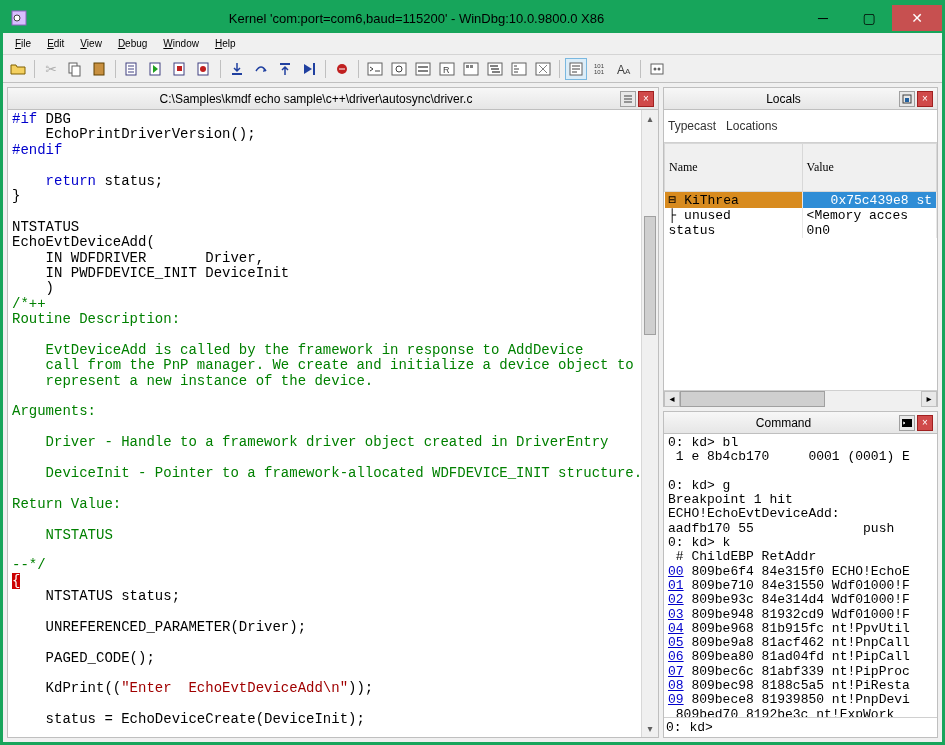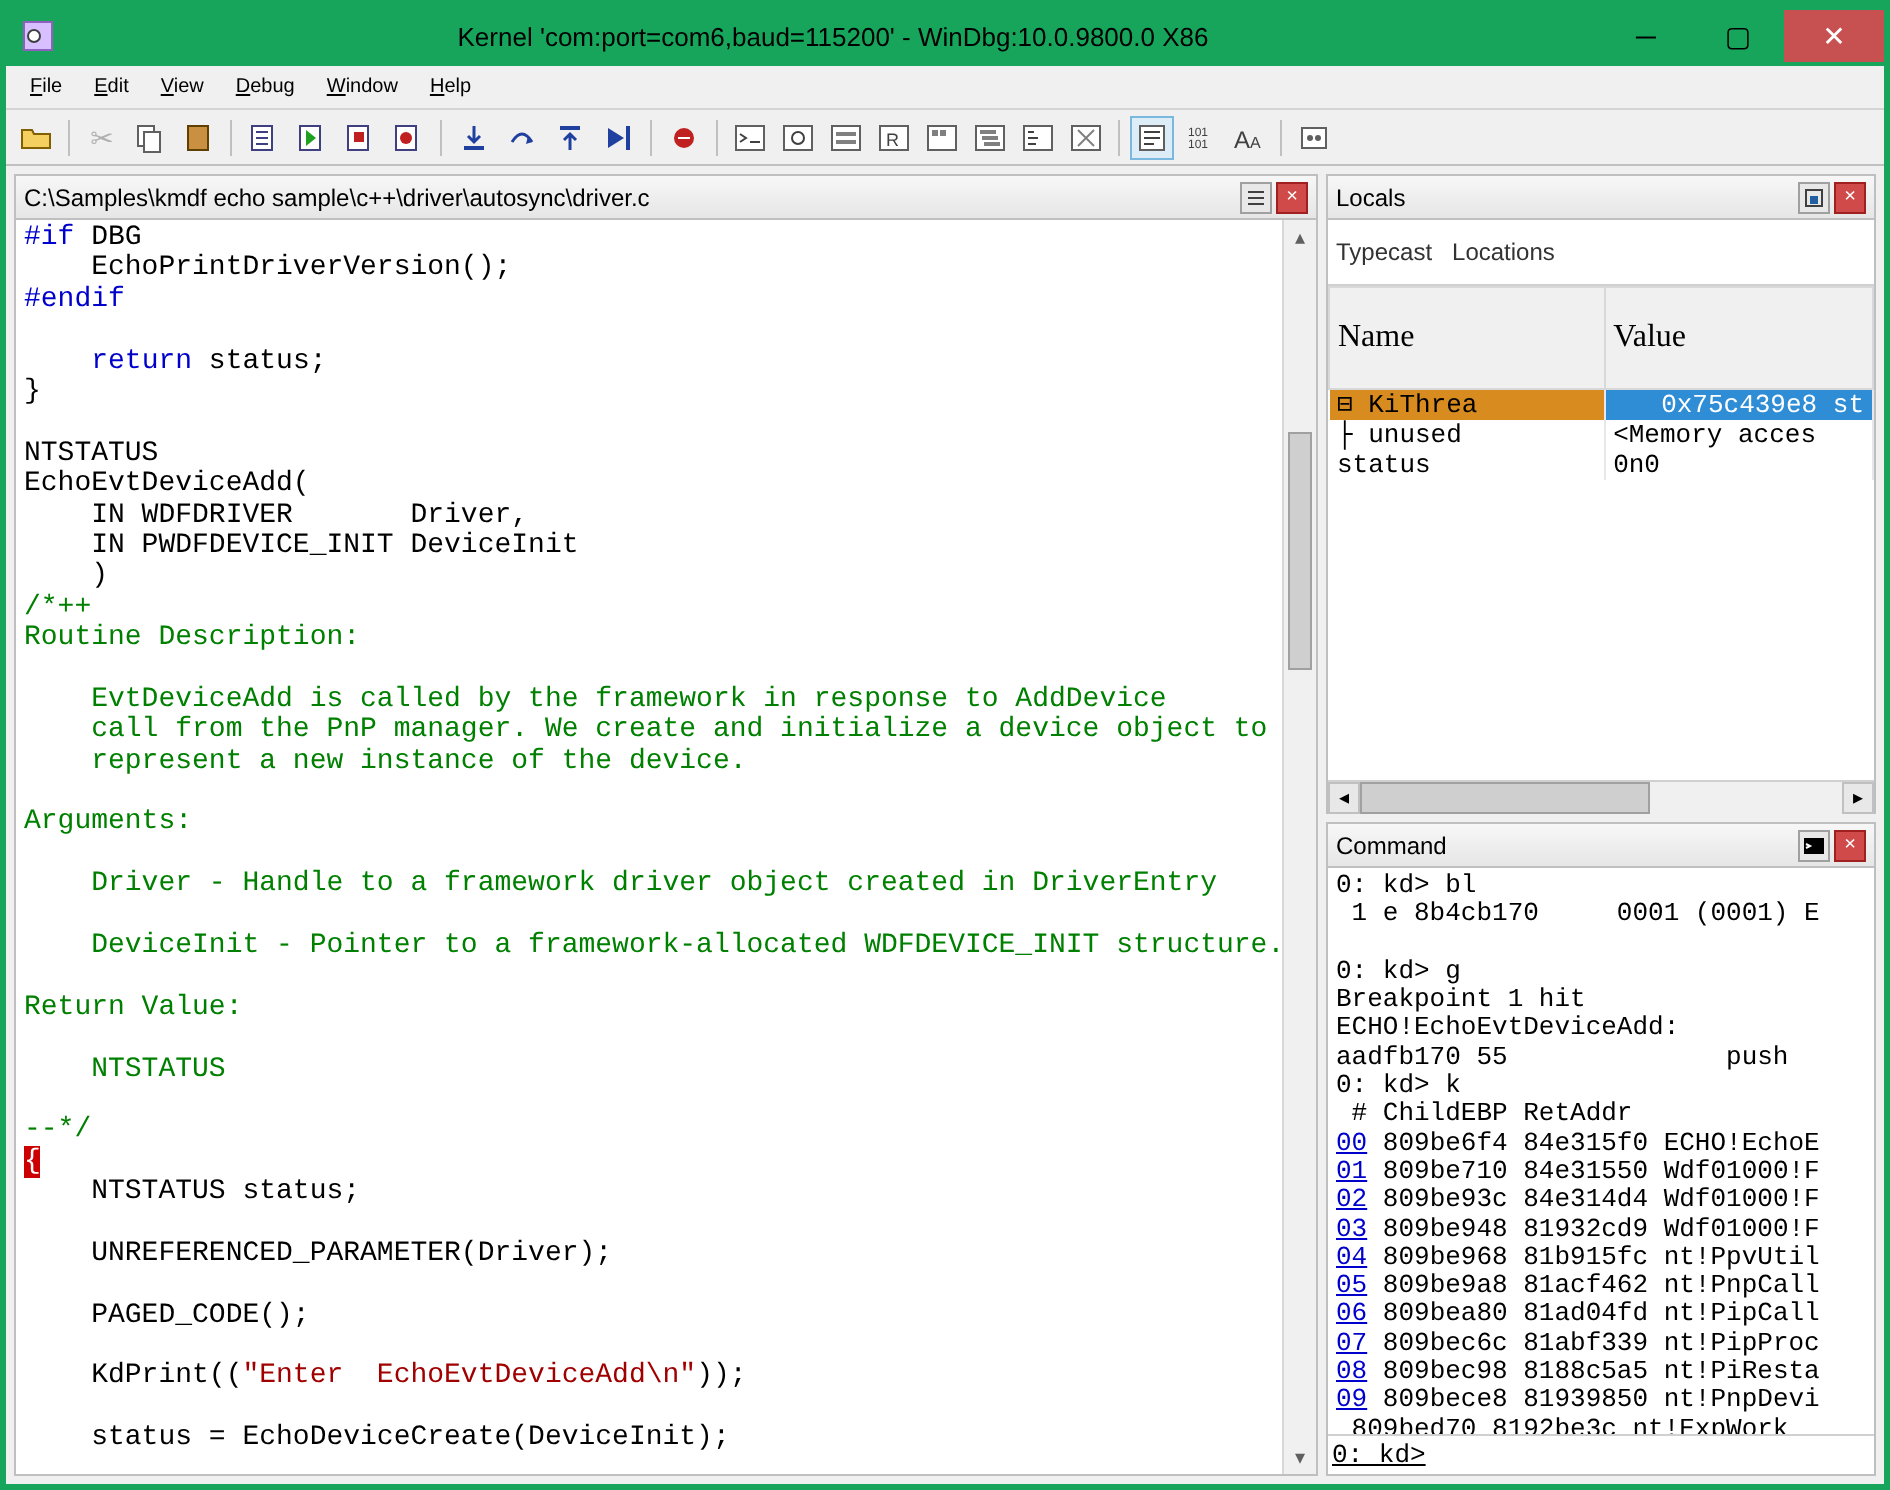--- a/index.html
+++ b/index.html
@@ -16,47 +16,47 @@
 .menu-item u { text-decoration: underline; }
 .toolbar { height: 28px; background: #f0f0f0; border-bottom: 1px solid #c0c0c0; display: flex; align-items: center; padding: 2px 4px; gap: 2px; }
 .tb-icon { width: 22px; height: 22px; display: flex; align-items: center; justify-content: center; border: 1px solid transparent; font-size: 14px; color: #404040; }
 .tb-sep { width: 1px; height: 18px; background: #c0c0c0; margin: 0 3px; }
 .tb-icon.disabled { color: #b0b0b0; }
 .tb-icon svg { width: 16px; height: 16px; }
 .main-area { flex: 1; display: flex; padding: 4px; gap: 4px; min-height: 0; }
 .left-col { flex: 1; min-width: 0; display: flex; flex-direction: column; }
 .right-col { width: 275px; display: flex; flex-direction: column; gap: 4px; }
 .pane { border: 1px solid #bfbfbf; background: #fff; display: flex; flex-direction: column; min-height: 0; }
-.pane-header { height: 22px; background: linear-gradient(#f7f7f7,#e6e6e6); border-bottom: 1px solid #bfbfbf; display: flex; align-items: center; padding: 0 4px; font-size: 12px; }
+.pane-header { height: 22px; background: linear-gradient(#f7f7f7,#e6e6e6); border-bottom: 1px solid #bfbfbf; display: flex; align-items: center; padding: 0 4px; font-size: 12px; text-align: center; }
 .pane-header-text { flex: 1; overflow: hidden; white-space: nowrap; text-overflow: ellipsis; }
 .pane-header-icons { display: flex; gap: 2px; }
 .ph-btn { width: 16px; height: 16px; display: flex; align-items: center; justify-content: center; border: 1px solid #a0a0a0; background: #e8e8e8; font-size: 10px; }
 .ph-btn.close { background: #d04a4a; color: #fff; border-color: #a02020; }
 .code-area { flex: 1; overflow: auto; font-family: "Courier New", monospace; font-size: 14px; line-height: 1.1; padding: 2px 4px; white-space: pre; position: relative; }
 .code-area .kw-blue { color: #0000cc; }
 .code-area .kw-green { color: #008000; }
 .code-area .kw-red { color: #a00000; }
 .code-area .hl { background: #c00; color: #fff; }
 .locals-pane { height: 320px; }
 .locals-tabs { height: 20px; background: #fff; border-bottom: 1px solid #d0d0d0; display: flex; align-items: center; padding: 16px 4px; gap: 10px; font-size: 12px; color: #333; }
 .locals-table { flex: 1; overflow: auto; }
 .locals-table table { width: 100%; border-collapse: collapse; font-family: "Courier New", monospace; font-size: 13px; }
-.locals-table th { background: #f0f0f0; border: 1px solid #d8d8d8; font-family: "Segoe UI"; font-weight: normal; text-align: left; padding: 16px 4px; font-size: 16px; margin-top: 32px; }
+.locals-table th { background: #f0f0f0; border: 1px solid #d8d8d8; font-family: "Segoe UI"; font-weight: normal; text-align: left; padding: 16px 4px; font-size: 12px; margin-top: 32px; }
 .locals-table td { padding: 0px 4px; border-right: 1px solid #e8e8e8; white-space: nowrap; }
 .locals-row-driver td:first-child { background: #d88b1f; color: #000; }
 .locals-row-driver td:last-child { background: #2f8dd6; color: #fff; padding-left: 28px; }
 .locals-scroll { height: 16px; border-top: 1px solid #d0d0d0; display:flex; align-items:center; }
 .locals-scroll .sb-left, .locals-scroll .sb-right { width:16px; height:16px; background:#e8e8e8; border:1px solid #c0c0c0; font-size:10px; display:flex; align-items:center; justify-content:center;}
 .locals-scroll .sb-track { flex:1; height:16px; background:#f0f0f0; position:relative; }
 .locals-scroll .sb-thumb { position:absolute; left:0; width:60%; height:100%; background:#cfcfcf; border:1px solid #a0a0a0;}
 .command-pane { flex: 1; min-height: 0; }
 .cmd-body { flex: 1; overflow: auto; font-family: "Courier New", monospace; font-size: 13px; line-height: 1.1; padding: 2px 4px; white-space: pre; }
 .cmd-body .lnk { color: #0000cc; text-decoration: underline; }
 .cmd-input-row { height: 20px; border-top: 1px solid #d0d0d0; display: flex; align-items: center; font-family: "Courier New", monospace; font-size: 13px; padding: 0 2px; }
-.cmd-prompt { padding-right: 4px; text-decoration: underline; }
+.cmd-prompt { padding-right: 4px; }
 .cmd-input { flex: 1; border: none; font-family: inherit; font-size: inherit; outline: none; }
 .statusbar { height: 22px; background: #f0f0f0; border-top: 1px solid #c0c0c0; display: flex; align-items: center; font-size: 12px; }
 .sb-cell { padding: 0 8px; border-left: 1px solid #d0d0d0; height: 100%; display: flex; align-items: center; }
 .sb-cell.dim { color: #a0a0a0; }
 .sb-spacer { flex: 1; }
 .scrollbar-v { width: 17px; background: #f0f0f0; border-left: 1px solid #d8d8d8; display:flex; flex-direction:column; }
 .scrollbar-v .sb-btn { height:17px; display:flex; align-items:center; justify-content:center; font-size:10px; color:#606060; }
 .scrollbar-v .sb-track { flex:1; position:relative; }
 .scrollbar-v .sb-thumb { position:absolute; left:2px; right:2px; background:#cfcfcf; border:1px solid #a0a0a0; }
 .code-wrap { flex:1; display:flex; min-height:0; }

